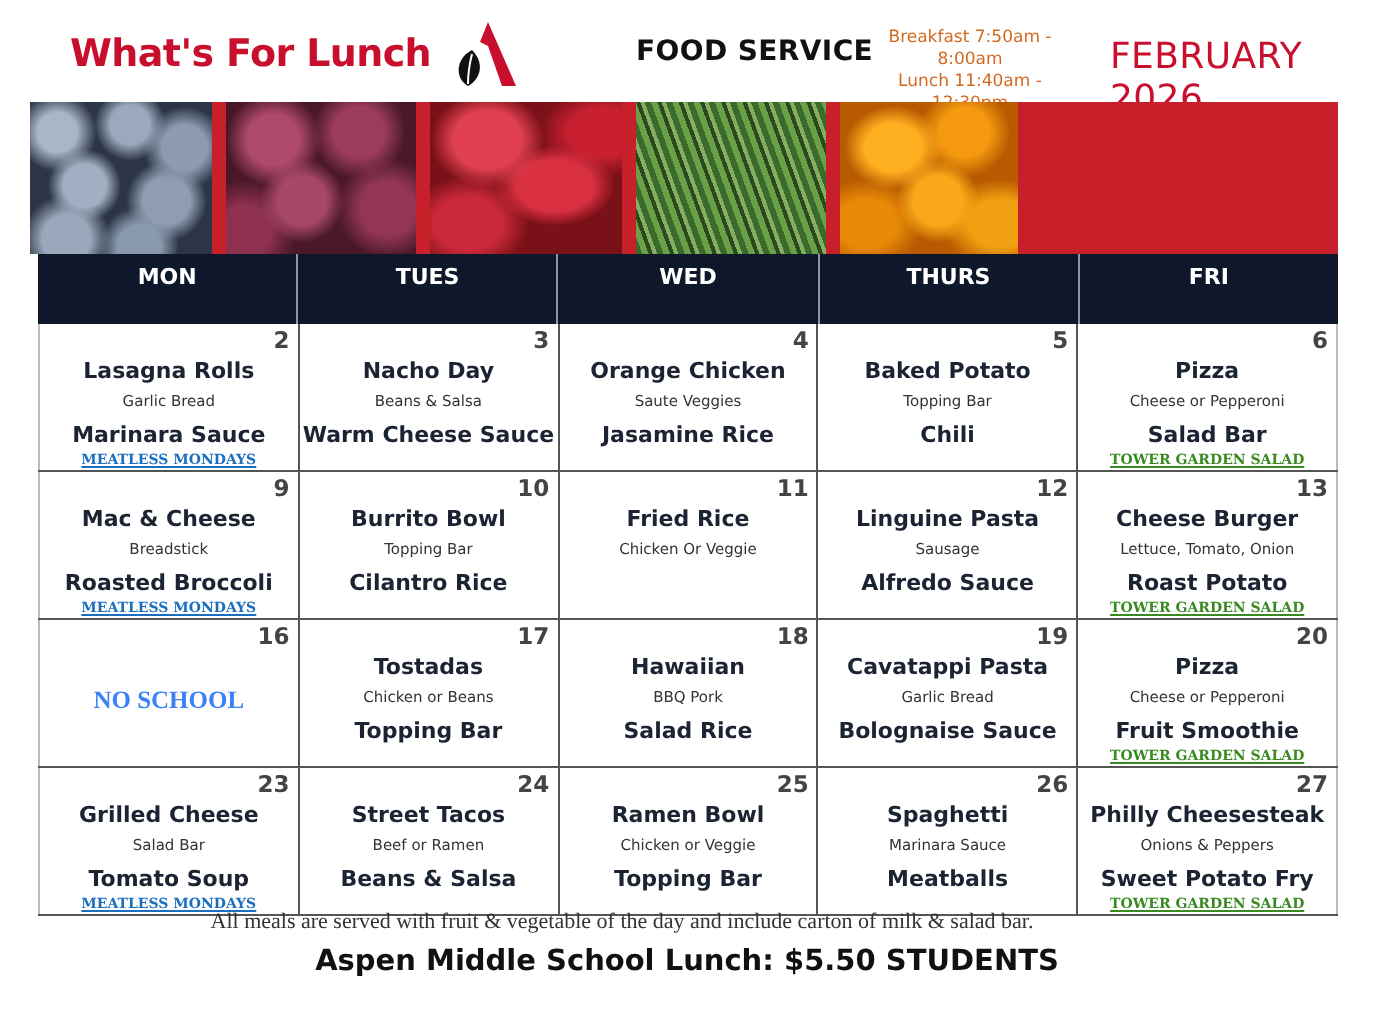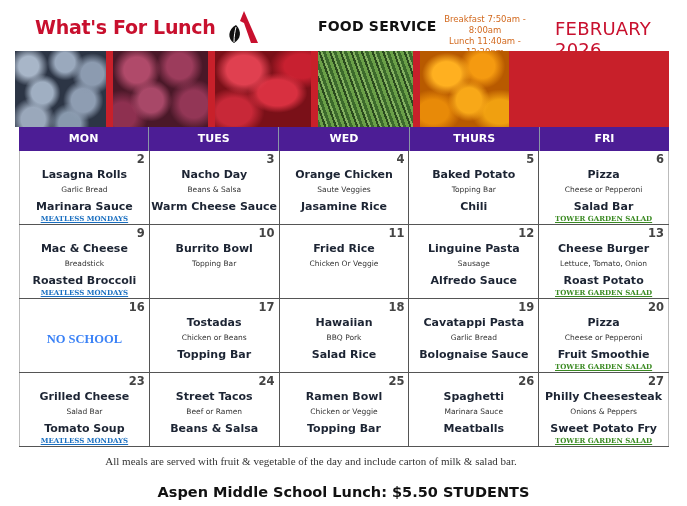--- a/index.html
+++ b/index.html
@@ -42,40 +42,40 @@
       #2c4a20; }
   .photo.pepper { width: 89px; margin-left: 7px; background:
       radial-gradient(ellipse at 30% 30%, #ffb020 0 16%, transparent 28%),
       radial-gradient(ellipse at 70% 20%, #f59a10 0 14%, transparent 26%),
       radial-gradient(ellipse at 55% 65%, #f8a818 0 18%, transparent 30%),
       radial-gradient(ellipse at 15% 80%, #e88a08 0 14%, transparent 26%),
       radial-gradient(ellipse at 90% 80%, #f0a010 0 14%, transparent 26%),
       #b85a00; }
 
   .calendar { position: absolute; left: 19px; top: 127px; width: 650px; }
-  .day-headers { display: flex; height: 24px; background: #4c1d95; }
+  .day-headers { display: flex; height: 35px; background: #0f172a; }
   .day-header { flex: 1; color: #fff; font-weight: bold; font-size: 11px; text-align: center; line-height: 24px; border-right: 1px solid #8a96a6; }
   .day-header:last-child { border-right: none; }
 
   .week { display: flex; height: 74px; border-bottom: 1px solid #555; }
   .week:first-of-type { border-top: none; }
   .cell { flex: 1; position: relative; border-right: 1px solid #555; border-left: none; text-align: center; color: #1c2433; }
   .cell:first-child { border-left: 1px solid #bbb; }
   .cell:last-child { border-right: 1px solid #bbb; }
   .num { position: absolute; right: 4px; top: 1px; font-size: 11.5px; color: #444; font-weight: bold; }
   .main { position: absolute; left: 0; right: 0; top: 17px; font-size: 11px; font-weight: bold; color: #1c2433; }
   .side { position: absolute; left: 0; right: 0; top: 34px; font-size: 7.5px; color: #333; }
   .second { position: absolute; left: 0; right: 0; top: 49px; font-size: 11px; font-weight: bold; color: #1c2433; }
   .tag { position: absolute; left: 0; right: 0; top: 63px; font-family: "DejaVu Serif", serif; font-size: 7px; font-weight: bold; text-decoration: underline; }
   .tag.blue { color: #1a6fc0; }
   .tag.green { color: #3a8a22; }
   .noschool { position: absolute; left: 0; right: 0; top: 33px; font-family: "Liberation Serif", serif; font-weight: bold; font-size: 12.5px; color: #3b82f6; }
 
   .footer-note { position: absolute; left: 0; width: 622px; top: 455px; text-align: center; font-family: "Liberation Serif", serif; font-size: 11px; color: #333; }
-  .footer-price { position: absolute; left: 0; width: 687px; top: 473px; text-align: center; font-weight: bold; font-size: 14.5px; color: #111; margin-top: 11px; }
+  .footer-price { position: absolute; left: 0; width: 687px; top: 473px; text-align: center; font-weight: bold; font-size: 14.5px; color: #111; }
 </style>
 </head>
 <body>
 
 <div class="header">
   <div class="title">What's For Lunch</div>
   <div class="logo">
     <svg width="36" height="36" viewBox="0 0 36 36">
       <path d="M20 2 L34 34 L27 34 L20 14 Z" fill="#c8102e"></path>
       <path d="M20 2 L16 12 L20 14 Z" fill="#c8102e"></path>
@@ -147,20 +147,21 @@
           <div class="num">9</div>
           <div class="main">Mac &amp; Cheese</div>
           <div class="side">Breadstick</div>
           <div class="second">Roasted Broccoli</div>
           <div class="tag blue">MEATLESS MONDAYS</div>
         </div>
         <div class="cell">
           <div class="num">10</div>
           <div class="main">Burrito Bowl</div>
           <div class="side">Topping Bar</div>
+          <div class="second">Cilantro Rice</div>
         </div>
         <div class="cell">
           <div class="num">11</div>
           <div class="main">Fried Rice</div>
           <div class="side">Chicken Or Veggie</div>
         </div>
         <div class="cell">
           <div class="num">12</div>
           <div class="main">Linguine Pasta</div>
           <div class="side">Sausage</div>

